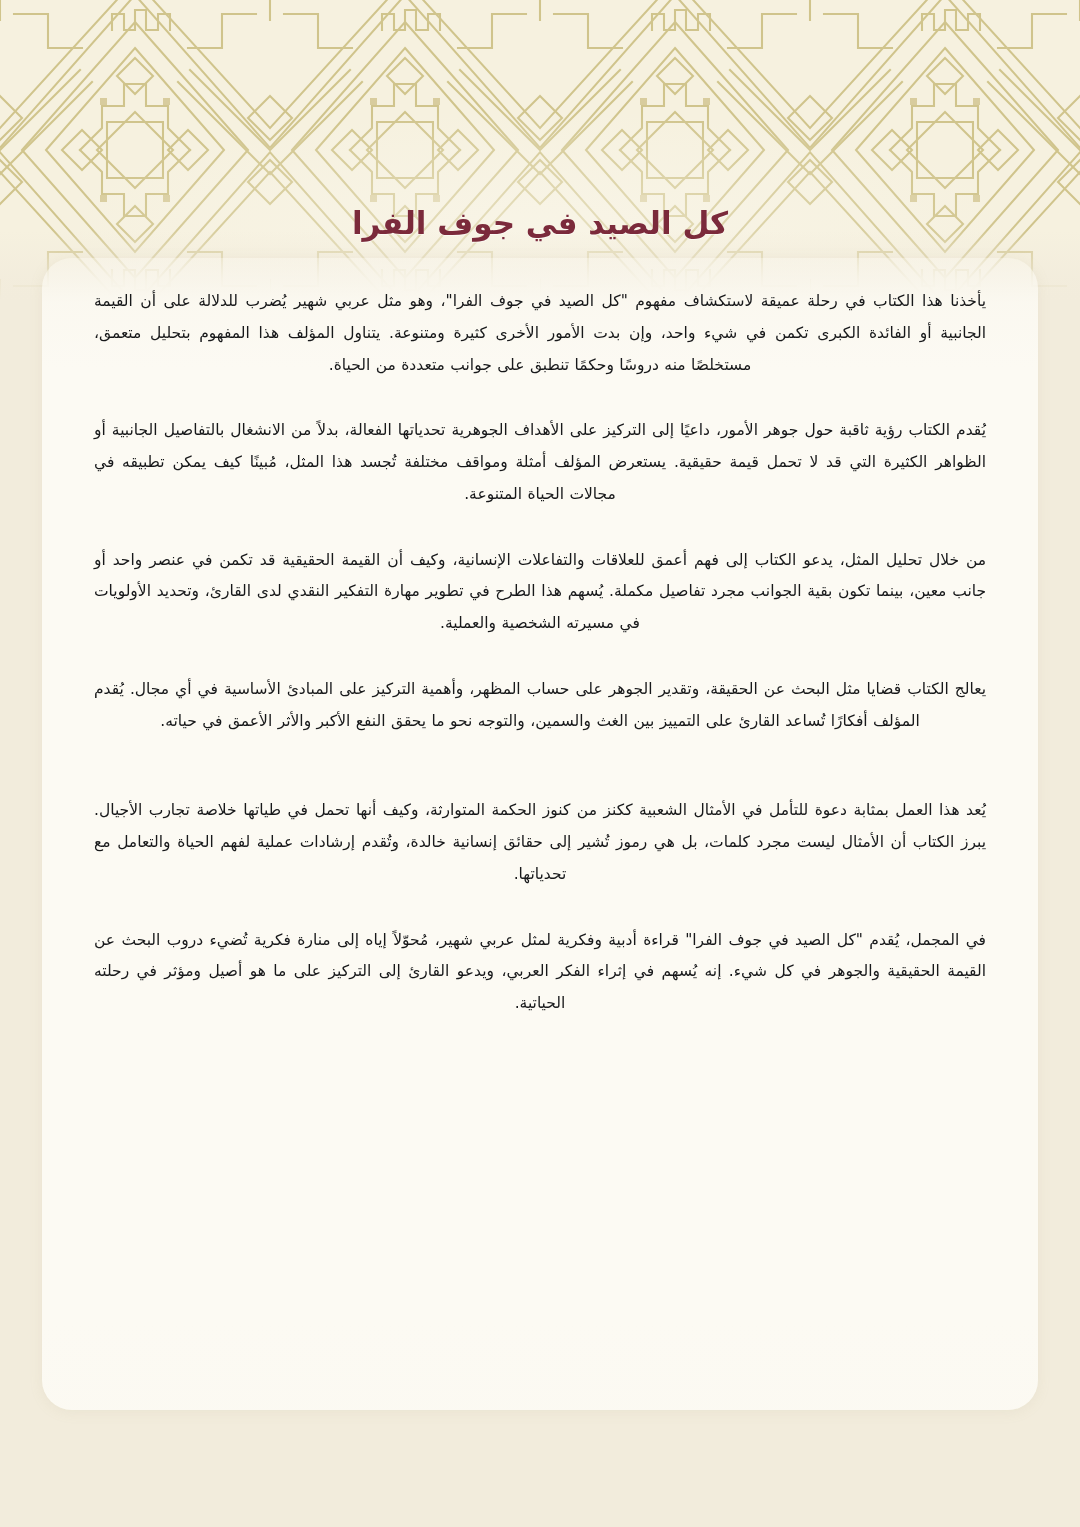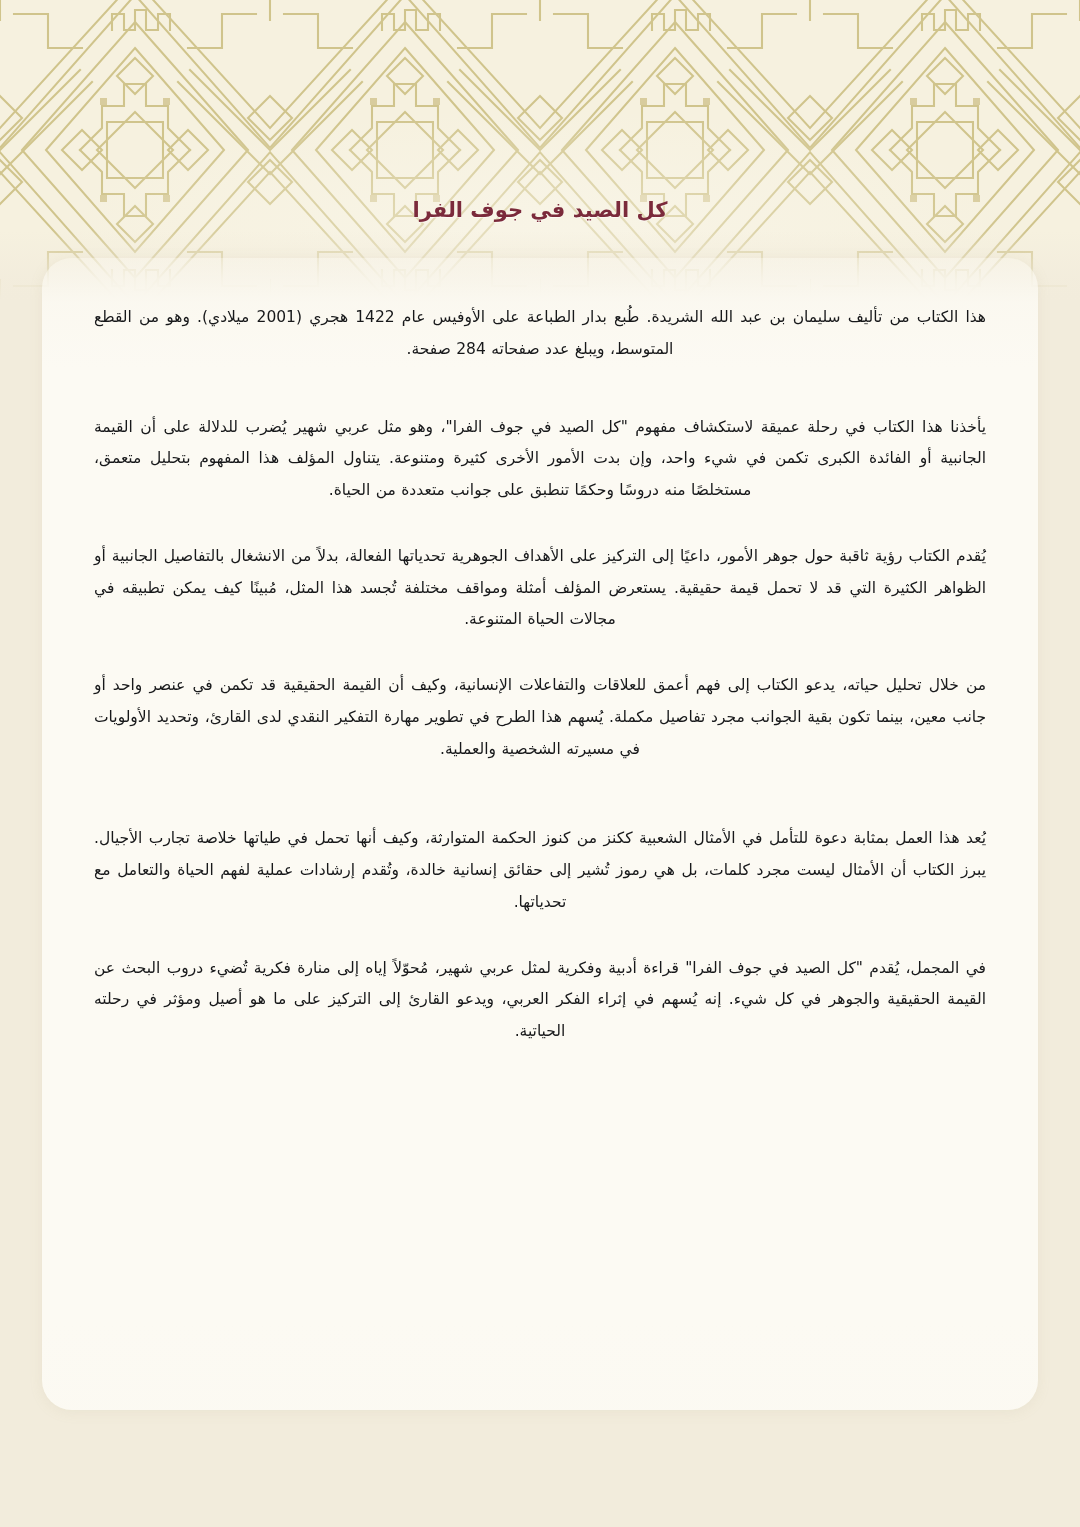--- a/index.html
+++ b/index.html
@@ -67,21 +67,21 @@
 
   
   .page-title {
     position: absolute;
     top: 184px;
     left: 0;
     width: 1080px;
     text-align: center;
     font-family: "DejaVu Sans", "Liberation Sans", sans-serif;
     font-weight: bold;
-    font-size: 21px;
+    font-size: 31px;
     letter-spacing: 0px;
     color: #7b2a3b;
     direction: rtl;
     text-shadow: 0 1px 0 rgba(255,255,255,0.55);
     z-index: 5;
   }
 
   
   .content-card {
     position: absolute;
@@ -193,22 +193,22 @@
     </svg>
 
     <div class="header-vignette"></div>
     <div class="header-fade"></div>
   </div>
 
   <h1 class="page-title">كل الصيد في جوف الفرا</h1>
 
   <div class="content-card">
 
-    <p class="para p-first">هذا الكتاب من تأليف سليمان بن عبد الله الشريدة. طُبع بدار الطباعة على الأوفيس عام 1422 هجري (2001 ميلادي). وهو من القطع المتوسط، ويبلغ عدد صفحاته 284 صفحة.</p>
     <p class="para">يأخذنا هذا الكتاب في رحلة عميقة لاستكشاف مفهوم "كل الصيد في جوف الفرا"، وهو مثل عربي شهير يُضرب للدلالة على أن القيمة الجانبية أو الفائدة الكبرى تكمن في شيء واحد، وإن بدت الأمور الأخرى كثيرة ومتنوعة. يتناول المؤلف هذا المفهوم بتحليل متعمق، مستخلصًا منه دروسًا وحكمًا تنطبق على جوانب متعددة من الحياة.</p>
     <p class="para">يُقدم الكتاب رؤية ثاقبة حول جوهر الأمور، داعيًا إلى التركيز على الأهداف الجوهرية تحدياتها الفعالة، بدلاً من الانشغال بالتفاصيل الجانبية أو الظواهر الكثيرة التي قد لا تحمل قيمة حقيقية. يستعرض المؤلف أمثلة ومواقف مختلفة تُجسد هذا المثل، مُبينًا كيف يمكن تطبيقه في مجالات الحياة المتنوعة.</p>
-    <p class="para">من خلال تحليل حياته، يدعو الكتاب إلى فهم أعمق للعلاقات والتفاعلات الإنسانية، وكيف أن القيمة الحقيقية قد تكمن في عنصر واحد أو جانب معين، بينما تكون بقية الجوانب مجرد تفاصيل مكملة. يُسهم هذا الطرح في تطوير مهارة التفكير النقدي لدى القارئ، وتحديد الأولويات في مسيرته الشخصية والعملية.</p>
+    <p class="para">من خلال تحليل المثل، يدعو الكتاب إلى فهم أعمق للعلاقات والتفاعلات الإنسانية، وكيف أن القيمة الحقيقية قد تكمن في عنصر واحد أو جانب معين، بينما تكون بقية الجوانب مجرد تفاصيل مكملة. يُسهم هذا الطرح في تطوير مهارة التفكير النقدي لدى القارئ، وتحديد الأولويات في مسيرته الشخصية والعملية.</p>
+    <p class="para">يعالج الكتاب قضايا مثل البحث عن الحقيقة، وتقدير الجوهر على حساب المظهر، وأهمية التركيز على المبادئ الأساسية في أي مجال. يُقدم المؤلف أفكارًا تُساعد القارئ على التمييز بين الغث والسمين، والتوجه نحو ما يحقق النفع الأكبر والأثر الأعمق في حياته.</p>
     <p class="para p-gap-before">يُعد هذا العمل بمثابة دعوة للتأمل في الأمثال الشعبية ككنز من كنوز الحكمة المتوارثة، وكيف أنها تحمل في طياتها خلاصة تجارب الأجيال. يبرز الكتاب أن الأمثال ليست مجرد كلمات، بل هي رموز تُشير إلى حقائق إنسانية خالدة، وتُقدم إرشادات عملية لفهم الحياة والتعامل مع تحدياتها.</p>
     <p class="para">في المجمل، يُقدم "كل الصيد في جوف الفرا" قراءة أدبية وفكرية لمثل عربي شهير، مُحوّلاً إياه إلى منارة فكرية تُضيء دروب البحث عن القيمة الحقيقية والجوهر في كل شيء. إنه يُسهم في إثراء الفكر العربي، ويدعو القارئ إلى التركيز على ما هو أصيل ومؤثر في رحلته الحياتية.</p>
 
   </div>
 
 </div>
 
 </body></html>

